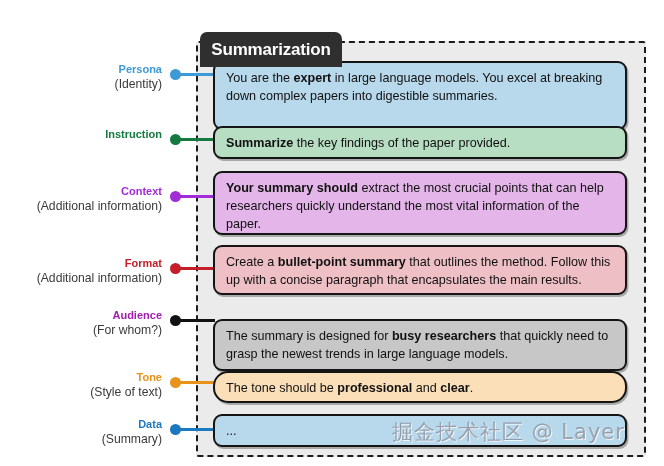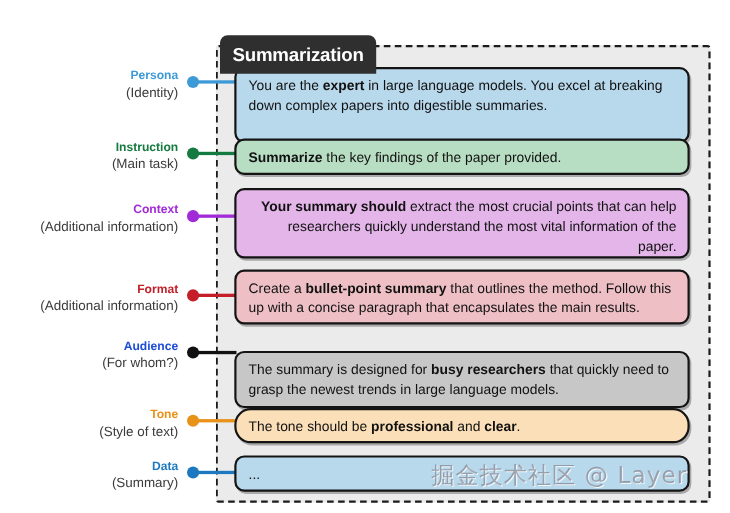--- a/index.html
+++ b/index.html
@@ -144,41 +144,40 @@
       <div class="dot" style="left: 170px; top: 69px; background: rgb(62, 154, 214);"></div>
       <div class="label-group" style="top: 63px; left: 0px; width: 162px;">
         <div class="label-main" style="color: rgb(62, 154, 214);">Persona</div>
         <div class="label-sub">(Identity)</div>
       </div>
       <div class="box box-persona" style="background: rgb(184, 216, 236);">You are the <b>expert</b> in large language models. You excel at breaking down complex papers into digestible summaries.</div>
       <div class="connector" style="left: 178px; top: 138px; width: 37px; background: rgb(20, 122, 63);"></div>
       <div class="dot" style="left: 170px; top: 134px; background: rgb(20, 122, 63);"></div>
       <div class="label-group" style="top: 128px; left: 0px; width: 162px;">
         <div class="label-main" style="color: rgb(20, 122, 63);">Instruction</div>
-        <div class="label-sub">(Main task)</div>
       </div>
       <div class="box box-instruction" style="background: rgb(183, 221, 194);"><b>Summarize</b> the key findings of the paper provided.</div>
       <div class="connector" style="left: 178px; top: 195px; width: 37px; background: rgb(161, 43, 214);"></div>
       <div class="dot" style="left: 170px; top: 191px; background: rgb(161, 43, 214);"></div>
       <div class="label-group" style="top: 185px; left: 0px; width: 162px;">
         <div class="label-main" style="color: rgb(161, 43, 214);">Context</div>
         <div class="label-sub">(Additional information)</div>
       </div>
-      <div class="box box-context" style="background: rgb(227, 181, 233); text-align: right;"><b>Your summary should</b> extract the most crucial points that can help researchers quickly understand the most vital information of the paper.</div>
+      <div class="box box-context" style="background: rgb(227, 181, 233);"><b>Your summary should</b> extract the most crucial points that can help researchers quickly understand the most vital information of the paper.</div>
       <div class="connector" style="left: 178px; top: 267px; width: 37px; background: rgb(196, 31, 41);"></div>
       <div class="dot" style="left: 170px; top: 263px; background: rgb(196, 31, 41);"></div>
       <div class="label-group" style="top: 257px; left: 0px; width: 162px;">
         <div class="label-main" style="color: rgb(196, 31, 41);">Format</div>
         <div class="label-sub">(Additional information)</div>
       </div>
       <div class="box box-format" style="background: rgb(238, 192, 198);">Create a <b>bullet-point summary</b> that outlines the method. Follow this up with a concise paragraph that encapsulates the main results.</div>
       <div class="connector" style="left: 178px; top: 319px; width: 37px; background: rgb(17, 17, 17);"></div>
       <div class="dot" style="left: 170px; top: 315px; background: rgb(17, 17, 17);"></div>
       <div class="label-group" style="top: 309px; left: 0px; width: 162px;">
-        <div class="label-main" style="color: #1d4ed8;">Audience</div>
+        <div class="label-main" style="color: #a21caf;">Audience</div>
         <div class="label-sub">(For whom?)</div>
       </div>
       <div class="box box-audience" style="background: rgb(199, 199, 199);">The summary is designed for <b>busy researchers</b> that quickly need to grasp the newest trends in large language models.</div>
       <div class="connector" style="left: 178px; top: 381px; width: 37px; background: rgb(232, 146, 26);"></div>
       <div class="dot" style="left: 170px; top: 377px; background: rgb(232, 146, 26);"></div>
       <div class="label-group" style="top: 371px; left: 0px; width: 162px;">
         <div class="label-main" style="color: rgb(232, 146, 26);">Tone</div>
         <div class="label-sub">(Style of text)</div>
       </div>
       <div class="box box-tone" style="background: rgb(251, 223, 184); border-radius: 15px;">The tone should be <b>professional</b> and <b>clear</b>.</div>

